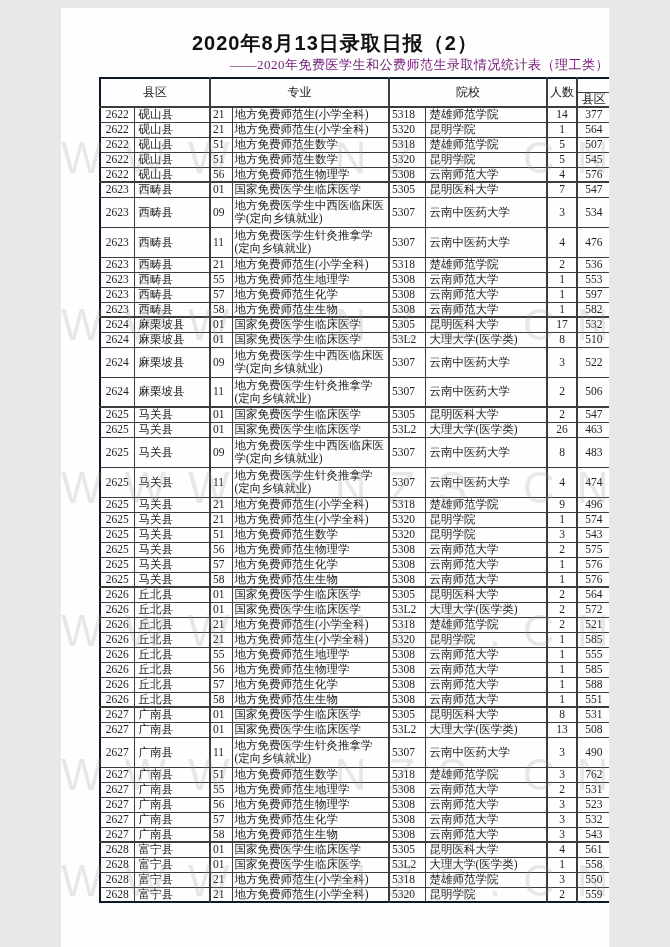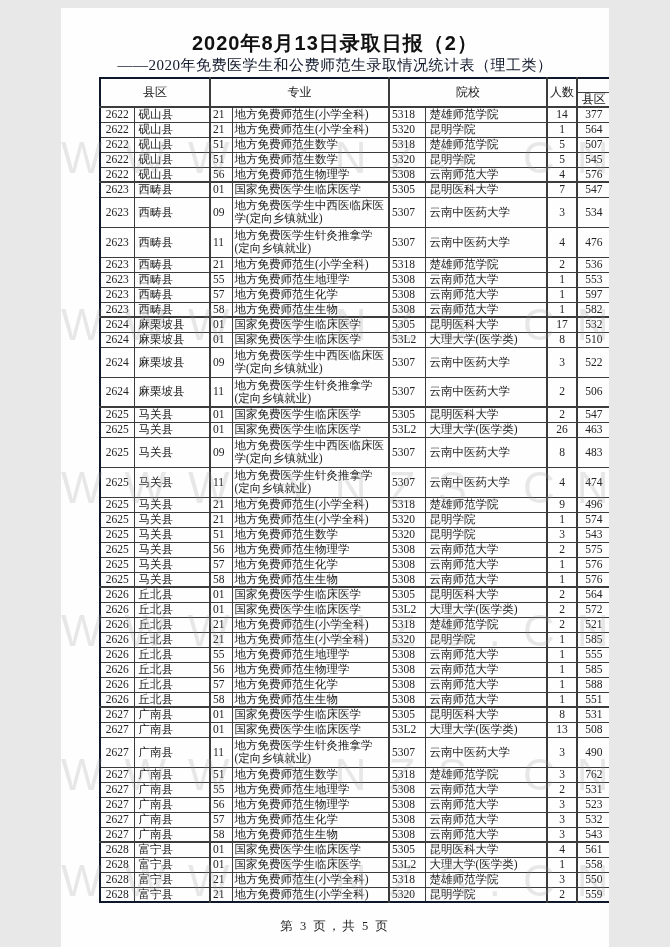--- a/index.html
+++ b/index.html
@@ -7,22 +7,22 @@
     position:relative;width:548px;height:947px;margin:8px auto;
     background:#fefefe;overflow:hidden;
     font-family:"Liberation Serif","DejaVu Serif",serif;color:#1f1f1f;
   }
   .title{
     position:absolute;top:22px;left:0;width:100%;text-align:center;
     font-family:"Liberation Sans","DejaVu Sans",sans-serif;
     font-weight:bold;font-size:20px;letter-spacing:1px;color:#111;
   }
   .subtitle{
-    position:absolute;top:48px;left:0;width:100%;text-align:center;
-    font-size:15px;color:#0f172a;letter-spacing:0.5px;
+    position:absolute;top:48px;left:0;width:100%;text-align:right;
+    font-size:13px;color:#701a75;letter-spacing:0.5px;
   }
   table.tbl{
     position:absolute;left:38px;top:69px;width:577px;
     border-collapse:collapse;table-layout:fixed;
     border:2px solid #0f172a;
   }
   .tbl th,.tbl td{
     border:1px solid #3c3c3c;
     font-size:11.5px;line-height:13px;
     padding:0 2px;overflow:hidden;
@@ -652,15 +652,14 @@
       <td class="l2">5320</td>
       <td class="l">昆明学院</td>
       <td class="c">2</td>
       <td class="c">559</td>
       <td class="c"></td>
       <td class="c"></td>
     </tr>
       </tbody>
   </table>
 
-  <div class="footer">第 3 页，共 5 页</div>
 
 </div>
 
 </body></html>

